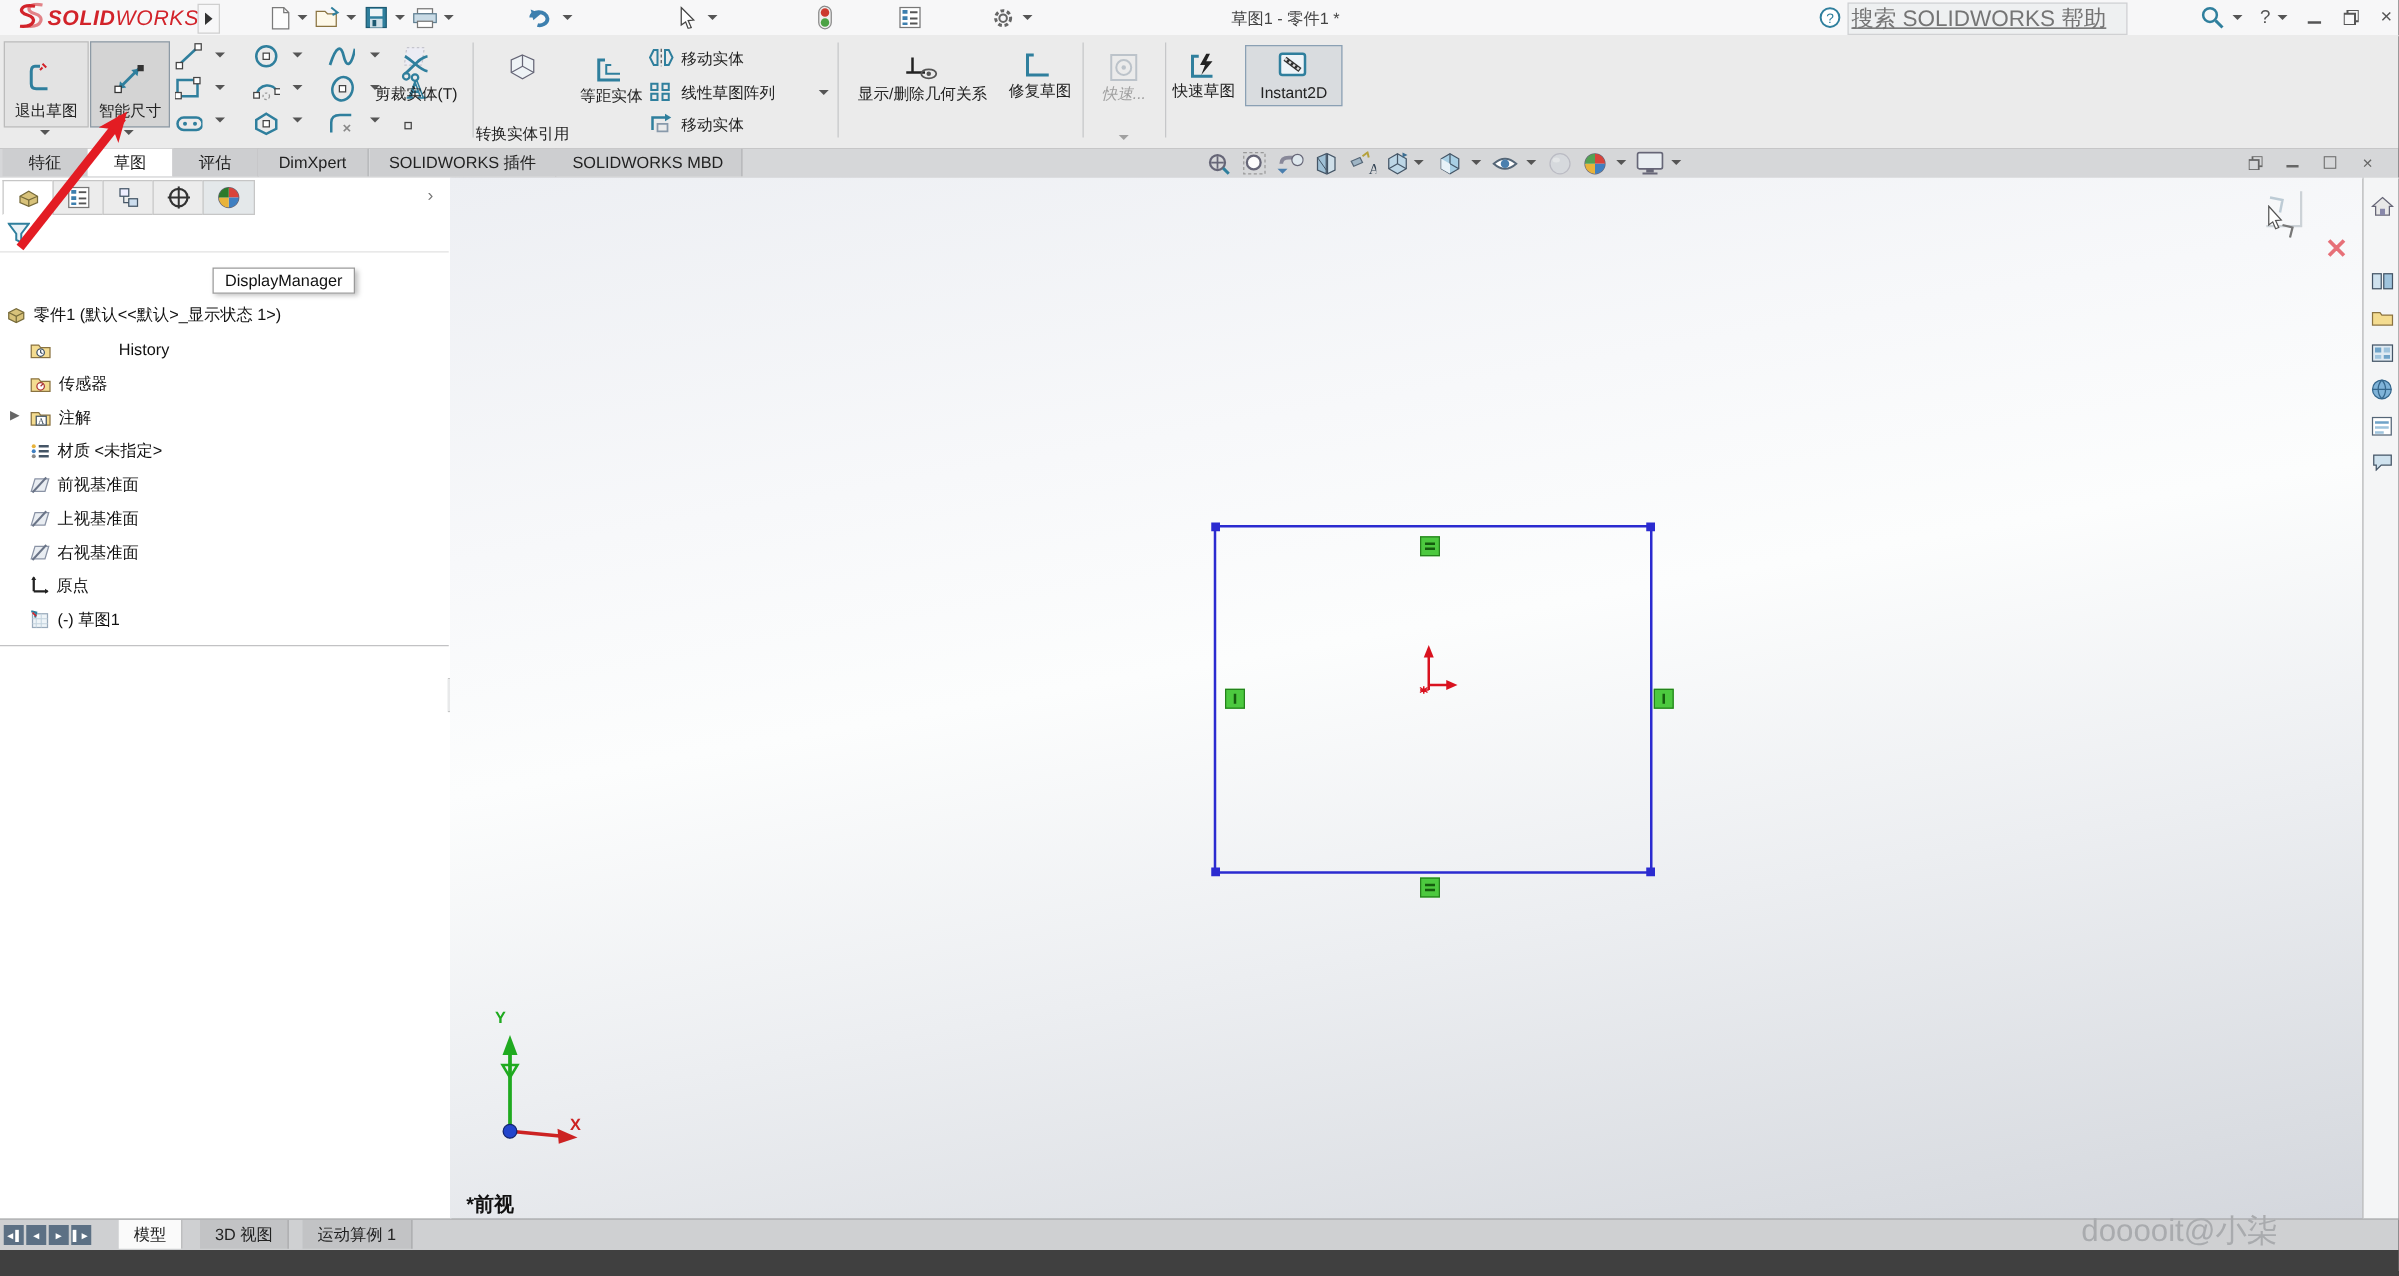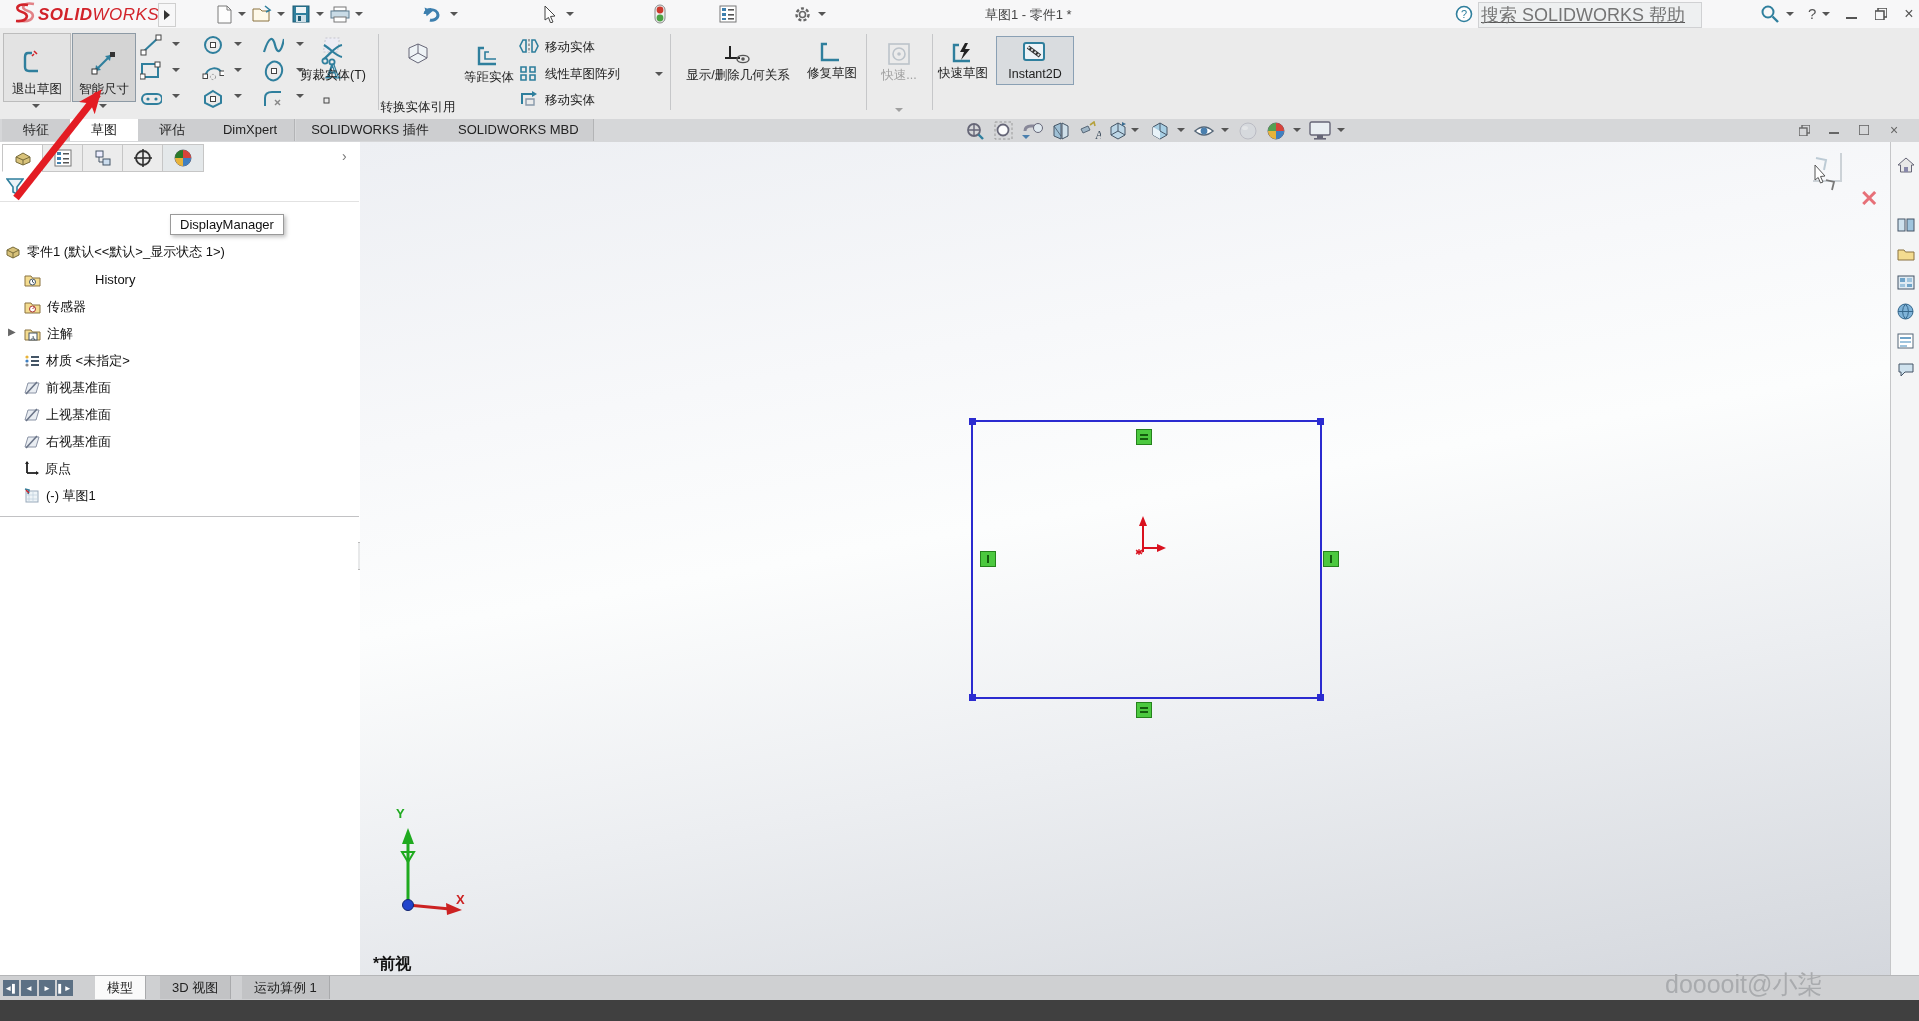--- a/index.html
+++ b/index.html
@@ -17,21 +17,21 @@
   #search-input{width:218px;height:20px;border:0;background:transparent;font-size:18px;color:#555;outline:none;font-family:"Liberation Sans",sans-serif;text-decoration:underline;}
   .winbtn{position:absolute;top:4px;width:26px;height:20px;display:flex;align-items:center;justify-content:center;color:#555;cursor:pointer;}
   
   #ribbon{position:absolute;left:0;top:28px;width:1919px;height:91px;background:#ebebeb;}
   .bigbtn{position:absolute;top:5px;height:64px;background:#e3e3e3;border:1px solid #bcbcbc;display:flex;flex-direction:column;align-items:center;justify-content:flex-end;padding-bottom:3px;font-size:12.5px;cursor:pointer;}
   .bigbtn svg{margin-bottom:4px;}
   .bigdd{position:absolute;top:76px;}
   .sk-cell{position:absolute;width:22px;height:22px;display:flex;align-items:center;justify-content:center;cursor:pointer;}
   .rbtn{position:absolute;display:flex;flex-direction:column;align-items:center;text-align:center;font-size:12.5px;line-height:15px;color:#222;cursor:pointer;}
   .rbtn svg{margin-bottom:2px;}
-  .dim{color:#a0a0a0;}
+  .dim{color:#a0a0a0;font-style:italic;}
   #btn-instant2d{background:#d9dcdf;border:1px solid #8aa0b4;padding:4px 6px 2px 6px;}
   
   #tabstrip{position:absolute;left:0;top:119px;width:1919px;height:23px;background:#d6d7d9;border-bottom:1px solid #b9babc;}
   .rtab{position:absolute;top:0;height:22px;line-height:22px;text-align:center;font-size:13px;color:#222;background:#cdced0;border-right:1px solid #b3b4b6;cursor:pointer;padding:0 14px;}
   .rtab.active{background:#fff;}
   .hu-icon{position:absolute;top:1px;width:24px;height:21px;display:flex;align-items:center;justify-content:center;cursor:pointer;}
   .docbtn{position:absolute;top:2px;width:24px;height:18px;display:flex;align-items:center;justify-content:center;color:#666;cursor:pointer;font-size:12px;}
   
   #main{position:absolute;left:0;top:142px;width:1919px;height:833px;}
   #left-panel{position:absolute;left:0;top:0;width:360px;height:833px;background:#fff;border-right:1px solid #b9babc;}

